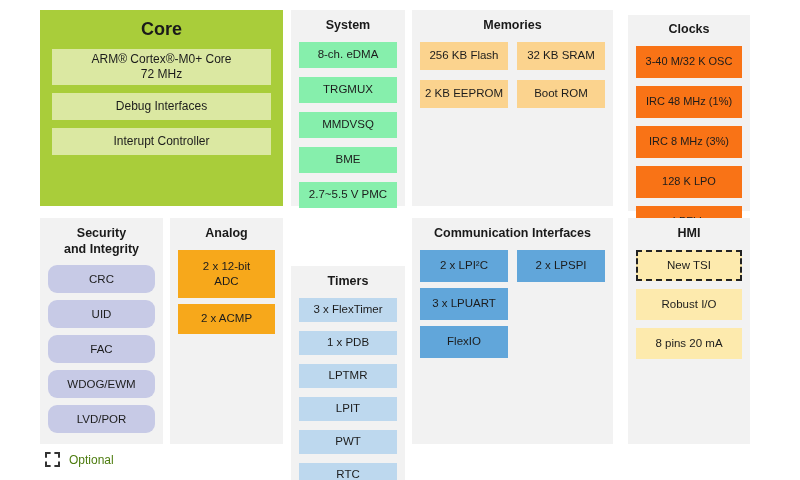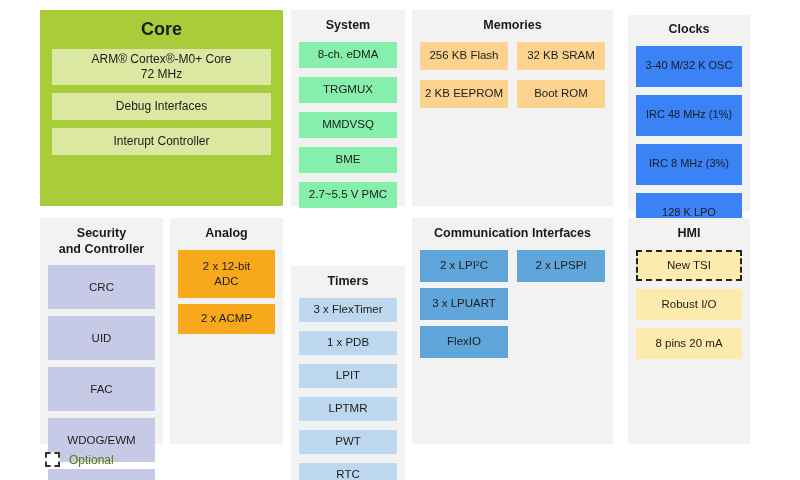--- a/index.html
+++ b/index.html
@@ -51,26 +51,26 @@
   .core .box.b-tall { height: 36px; }
 
   .system { left: 291px; top: 10px; width: 114px; height: 196px; }
   .system .boxes { gap: 9px; }
   .system .box { background: #86efac; height: 26px; }
 
   .memories { left: 412px; top: 10px; width: 201px; height: 196px; }
   .memories .box { background: #fbd38e; height: 28px; }
 
   .clocks { left: 628px; top: 15px; width: 122px; height: 196px; padding-top: 4px; }
-  .clocks .box { background: #3b82f6; height: 41px; font-size: 11px; }
+  .clocks .box { background: #f97316; height: 32px; font-size: 11px; }
 
   
   .security { left: 40px;  top: 218px; width: 123px; height: 226px; }
   .security .boxes { gap: 7px; }
-  .security .box { background: #c7cae6; height: 44px; }
+  .security .box { background: #c7cae6; height: 28px; border-radius: 9px; }
 
   .analog { left: 170px; top: 218px; width: 113px; height: 226px; }
   .analog .boxes { gap: 6px; }
   .analog .box { background: #f7a81b; height: 30px; }
   .analog .box.b-tall { height: 48px; }
 
   .timers { left: 291px; top: 218px; width: 114px; height: 226px; margin-top: 48px; }
   .timers .boxes { gap: 9px; }
   .timers .box { background: #bdd8ee; height: 24px; }
 
@@ -138,21 +138,21 @@
       <div class="box">3-40 M/32 K OSC</div>
       <div class="box">IRC 48 MHz (1%)</div>
       <div class="box">IRC 8 MHz (3%)</div>
       <div class="box">128 K LPO</div>
       <div class="box">LPFLL</div>
     </div>
   </section>
 
   <section class="panel security">
     <h2>Security
-and Controller</h2>
+and Integrity</h2>
     <div class="boxes">
       <div class="box">CRC</div>
       <div class="box">UID</div>
       <div class="box">FAC</div>
       <div class="box">WDOG/EWM</div>
       <div class="box">LVD/POR</div>
     </div>
   </section>
 
   <section class="panel analog">
@@ -162,22 +162,22 @@
 ADC</div>
       <div class="box">2 x ACMP</div>
     </div>
   </section>
 
   <section class="panel timers">
     <h2>Timers</h2>
     <div class="boxes">
       <div class="box">3 x FlexTimer</div>
       <div class="box">1 x PDB</div>
+      <div class="box">LPTMR</div>
       <div class="box">LPIT</div>
-      <div class="box">LPTMR</div>
       <div class="box">PWT</div>
       <div class="box">RTC</div>
     </div>
   </section>
 
   <section class="panel comm">
     <h2>Communication Interfaces</h2>
     <div class="boxes grid">
       <div class="box">2 x LPI²C</div>
       <div class="box">2 x LPSPI</div>

